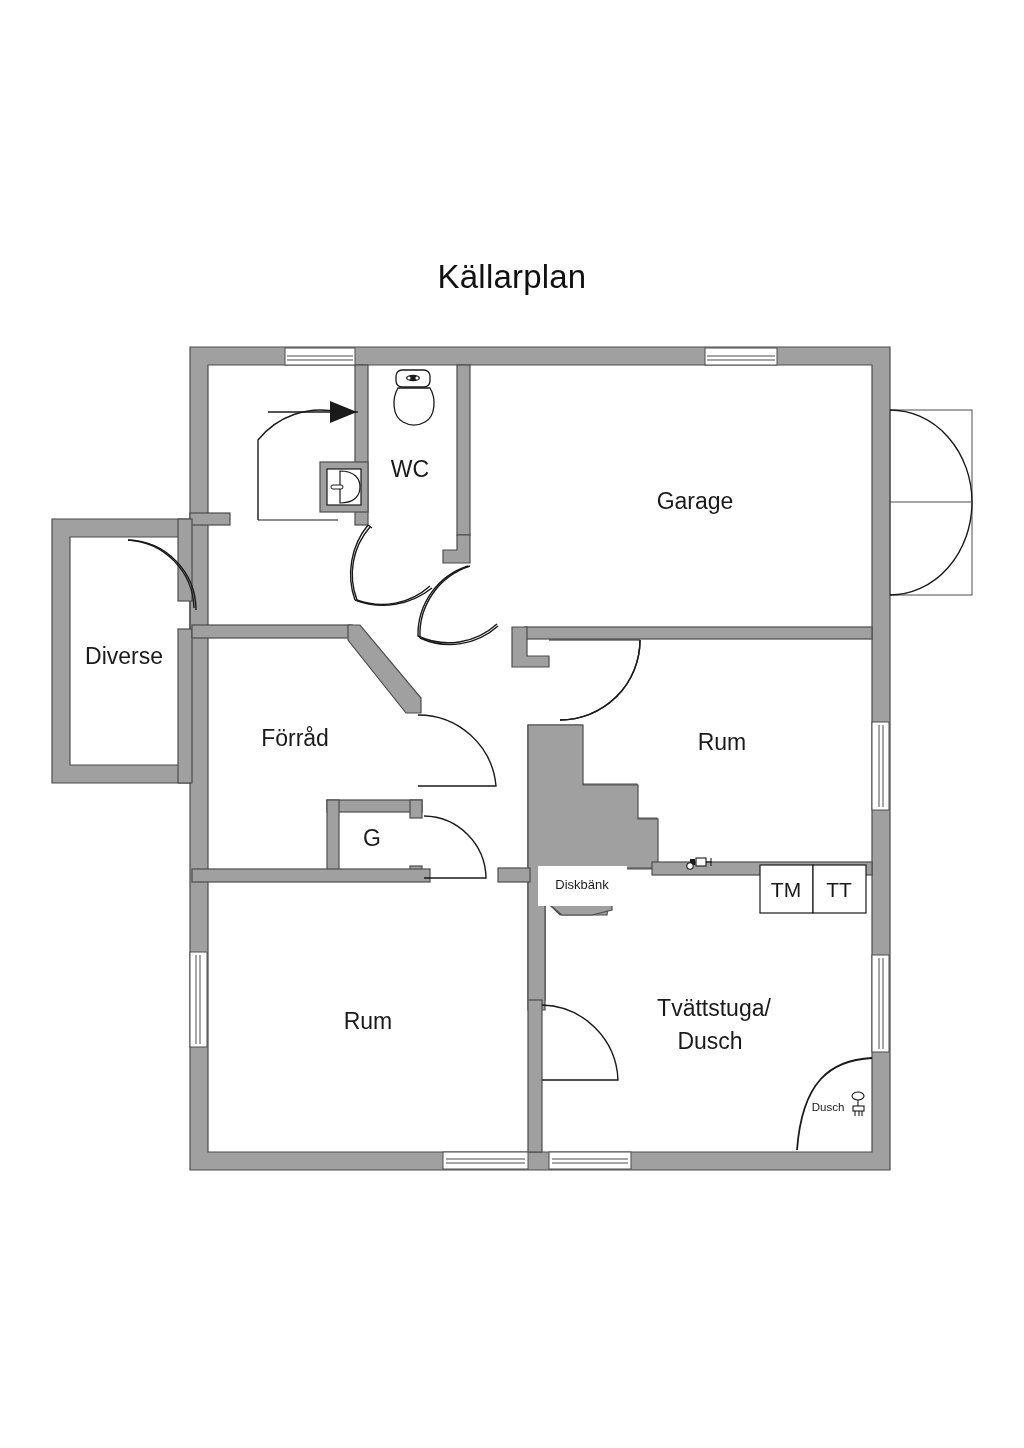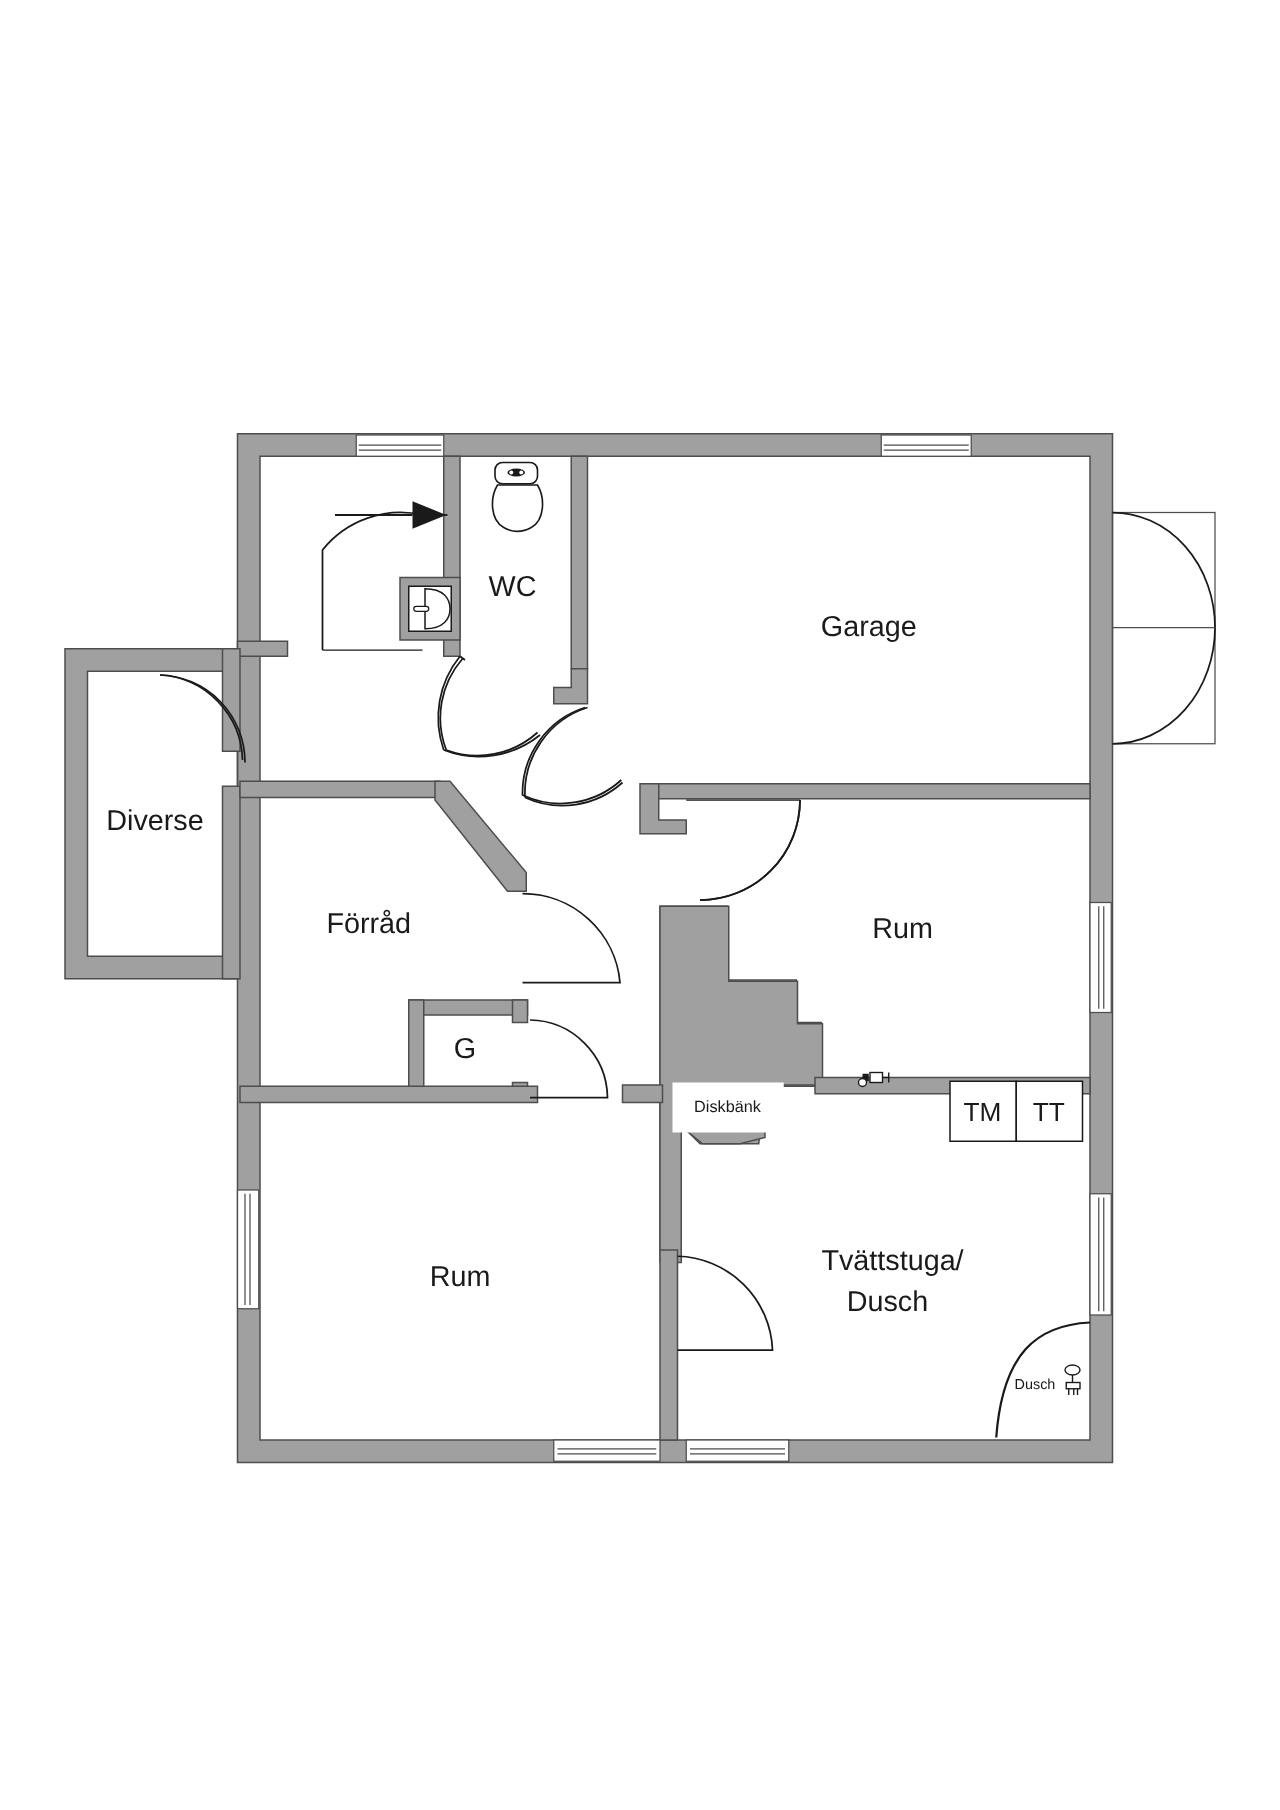--- a/index.html
+++ b/index.html
@@ -58,20 +58,21 @@
     font-family: "Liberation Sans", sans-serif;
     font-size: 11.5px;
     fill: #1a1a1a;
   }
 </style>
 </head>
 <body>
 
 <div id="plan-root">
 
+  <div id="plan-title">Källarplan</div>
 
   <svg id="floorplan" viewBox="0 0 1024 1448">
 
     <g>
 
       <path fill="#a0a0a0" stroke="#4d4d4d" stroke-width="1.2" fill-rule="evenodd" d="M 190,347 L 890,347 L 890,1170 L 190,1170 Z
                M 208,365 L 872,365 L 872,1152 L 208,1152 Z"></path>
 
       <path fill="#a0a0a0" stroke="#4d4d4d" stroke-width="1.2" fill-rule="evenodd" d="M 52,519 L 190,519 L 190,783 L 52,783 Z
                M 70,537 L 190,537 L 190,765 L 70,765 Z"></path>

